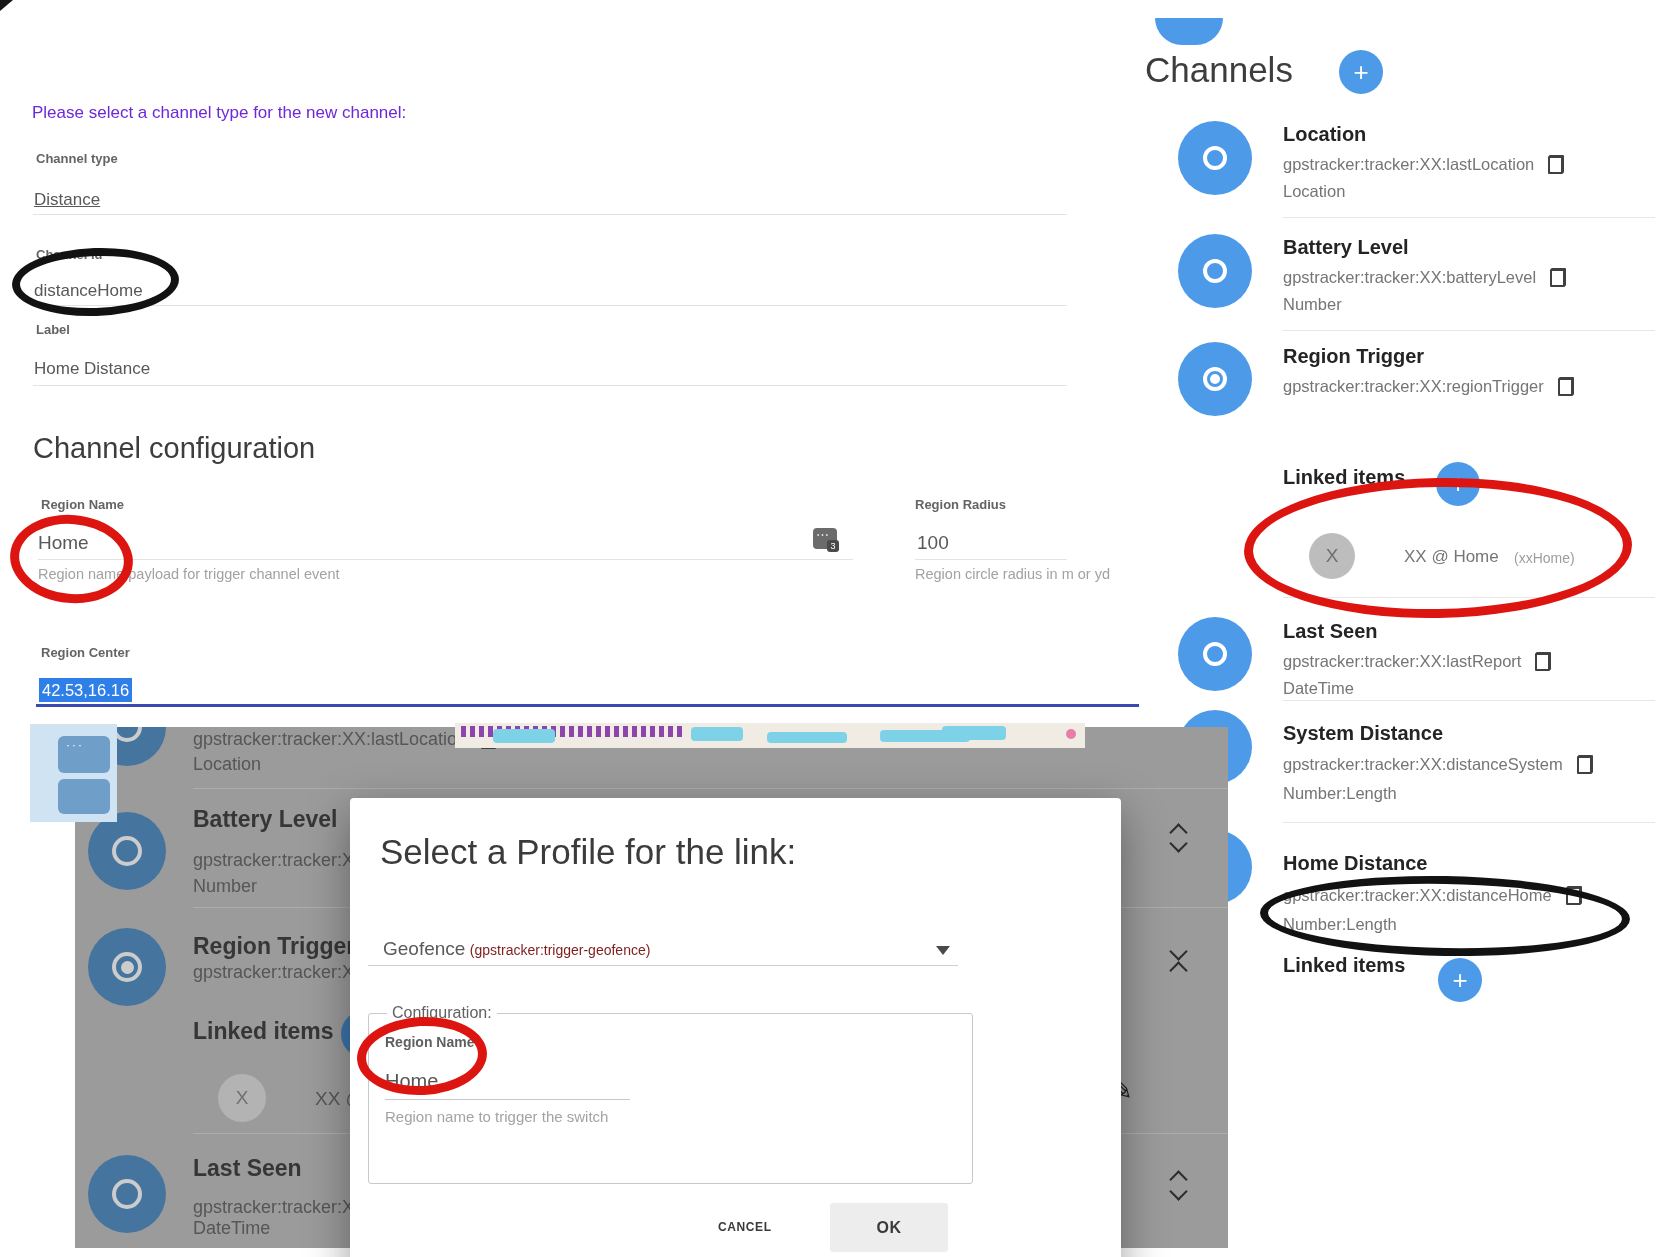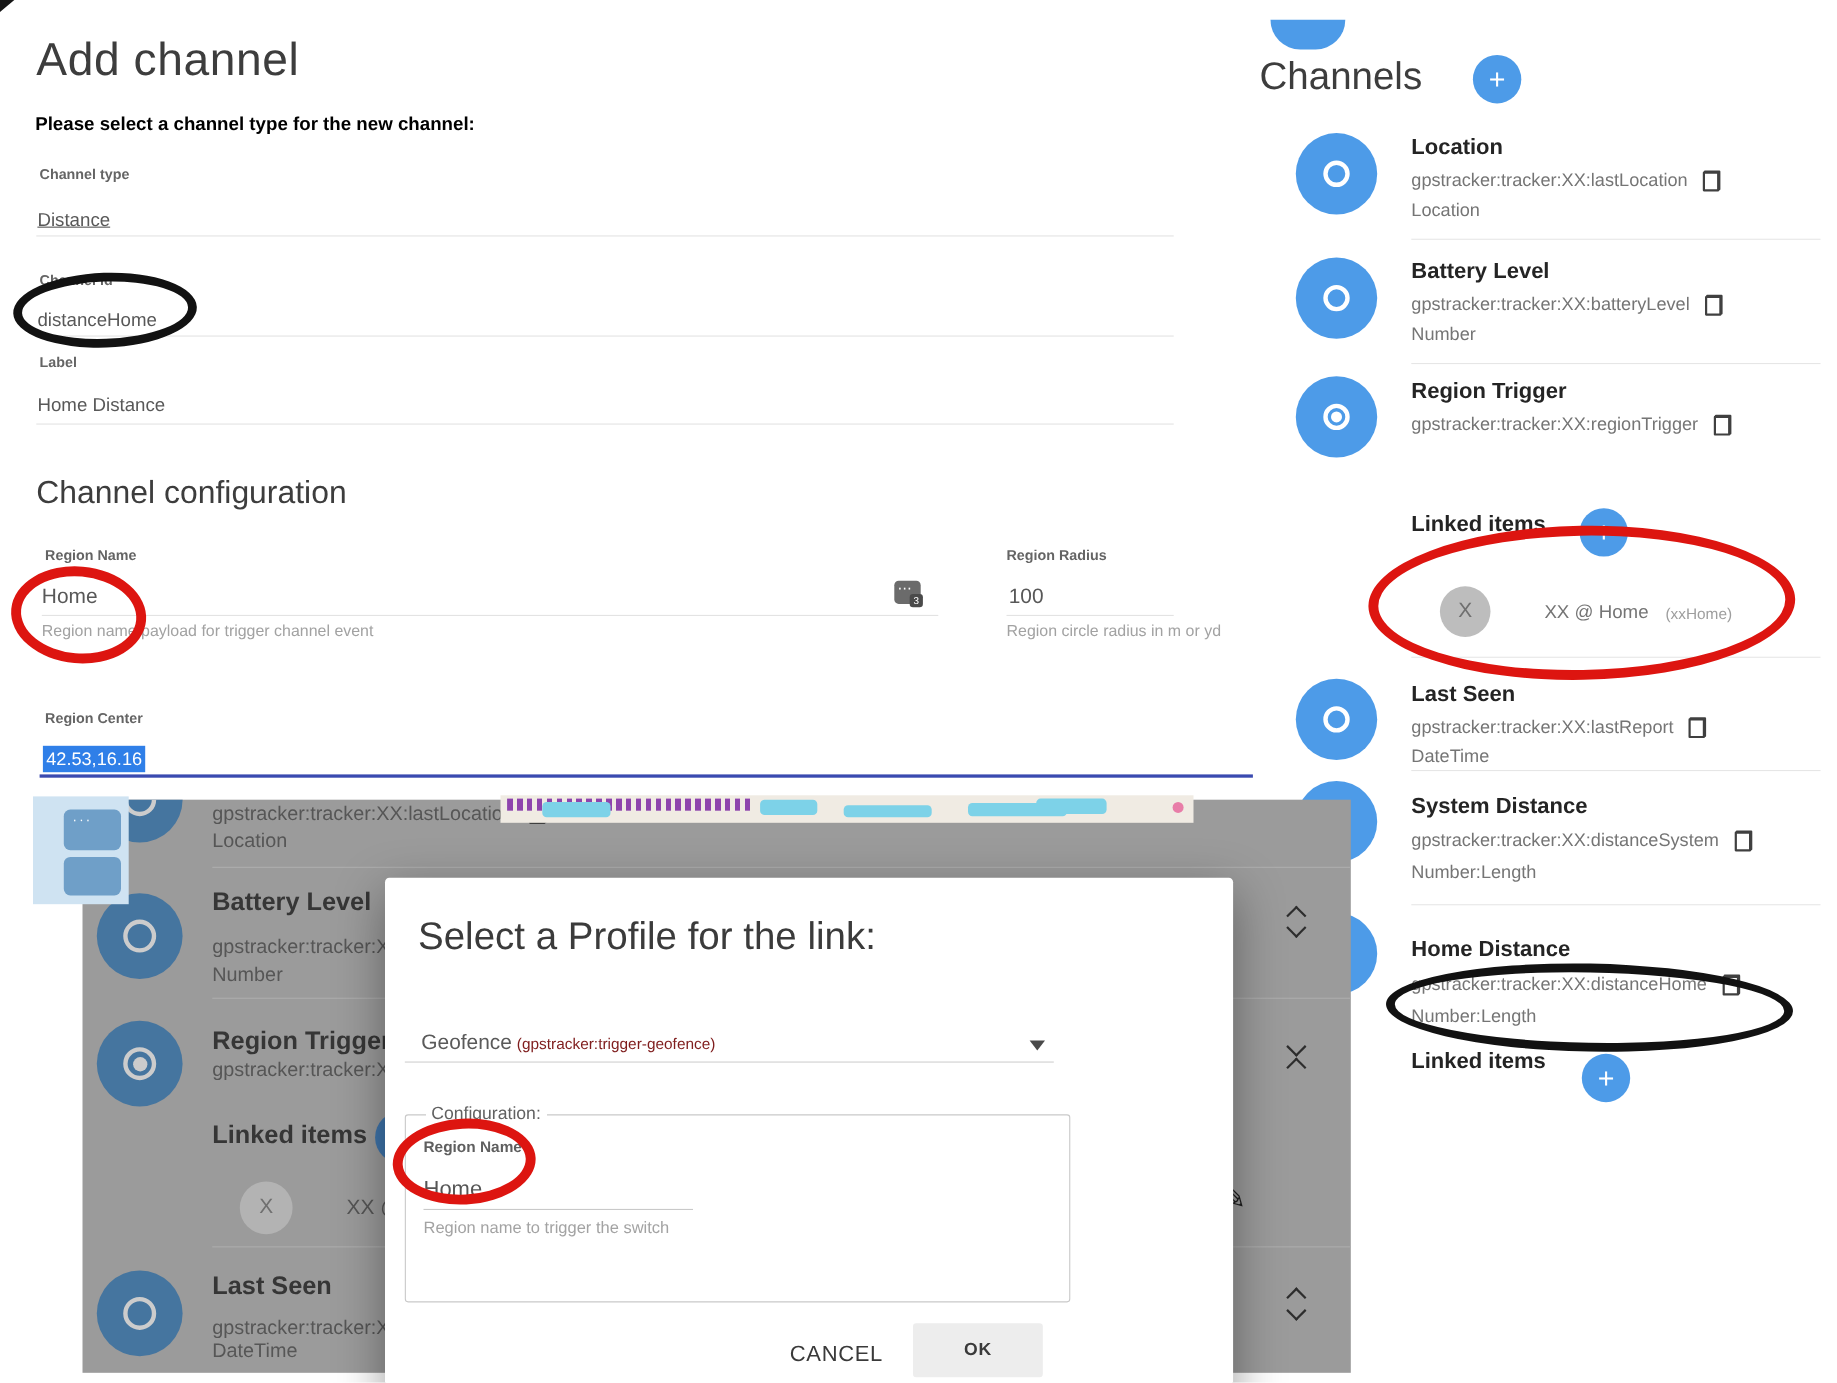--- a/index.html
+++ b/index.html
@@ -3,21 +3,21 @@
 <meta charset="utf-8">
 <style>
   html,body{margin:0;padding:0;background:#fff;}
   *{box-sizing:border-box;}
   .stage{position:relative;width:1670px;height:1257px;background:#fff;overflow:hidden;
          font-family:"Liberation Sans",sans-serif;color:#444;}
   .abs{position:absolute;}
   
   .h1{font-size:42px;font-weight:300;color:#3d3d3d;letter-spacing:.5px;}
   .h2{font-size:29px;font-weight:300;color:#3d3d3d;}
-  .sub{font-size:17px;color:#000000;font-weight:bold;}
+  .sub{font-size:17px;color:#6d28d9;}
   .lbl{font-size:13px;font-weight:bold;color:#646464;}
   .val{font-size:17px;color:#585858;}
   .helper{font-size:14.5px;color:#a2a2a2;}
   .uline{height:1px;background:#e3e3e3;}
   .sel{background:#2f7fe8;color:#fff;font-size:16.5px;display:flex;align-items:center;padding:0 3px;}
   .focusline{height:3px;background:#3a4ab0;}
   
   .chan-icon{width:74px;height:74px;border-radius:50%;background:#4d9be8;display:flex;align-items:center;justify-content:center;}
   .ring{width:24px;height:24px;border:4px solid #fff;border-radius:50%;display:flex;align-items:center;justify-content:center;}
   .dot{width:10px;height:10px;background:#fff;border-radius:50%;}
@@ -48,21 +48,21 @@
   .trash::before{content:"";position:absolute;left:1px;right:1px;top:4px;height:3px;background:#1f1f1f;}
   .trash::after{content:"";position:absolute;left:4px;right:4px;top:8px;bottom:0;background:#1f1f1f;border-radius:0 0 2px 2px;}
   
   .modal{background:#fff;border-radius:4px;box-shadow:0 14px 45px rgba(0,0,0,.38);}
   .mtitle{font-size:35px;font-weight:300;color:#3b3b3b;}
   .ddval{font-size:19px;color:#5a5a5a;}
   .ddhint{font-size:14px;color:#7f1d1d;}
   .caret{width:0;height:0;border-left:7px solid transparent;border-right:7px solid transparent;border-top:9px solid #4a4a4a;}
   .fieldset{position:absolute;border:1px solid #c9c9c9;border-radius:3px;margin:0;}
   .fieldset legend{font-size:16px;color:#616161;padding:0 5px;margin-left:6px;}
-  .btn-flat{font-size:20px;font-weight:normal;color:#3a3a3a;letter-spacing:.6px;background:none;border:none;}
+  .btn-flat{font-size:12px;font-weight:bold;color:#3a3a3a;letter-spacing:.6px;background:none;border:none;}
   .btn-raised{font-size:16px;font-weight:bold;color:#3a3a3a;letter-spacing:.6px;background:#ededed;border:none;border-radius:3px;display:flex;align-items:center;justify-content:center;}
   
   .ellipse{border-radius:50%;background:transparent;}
   .red{border:9px solid #dd1510;}
   .black{border:8px solid #121212;}
   
   .strip{background:#f0ebe3;overflow:hidden;}
   .blob{position:absolute;border-radius:4px;background:#7dd2e8;}
   .pdots{position:absolute;height:11px;background:repeating-linear-gradient(90deg,#8e44ad 0 5px,rgba(0,0,0,0) 5px 9px);}
   .thumb{background:#cfe3f2;overflow:hidden;}
@@ -70,21 +70,20 @@
   .kbd-icon{background:#6b6b6b;border-radius:4px;color:#fff;position:relative;}
   .kbd-icon .dots{position:absolute;top:-1px;left:3px;font-size:13px;letter-spacing:1px;}
   .kbd-icon .badge{position:absolute;right:-2px;bottom:-3px;width:12px;height:12px;background:#4a4a4a;border-radius:3px;
                    font-size:9px;display:flex;align-items:center;justify-content:center;}
 </style>
 </head>
 <body>
 
 <div class="stage">
 
-  <div class="abs h1" style="left:33px;top:30px;">Add channel</div>
   <div class="abs sub" style="left:32px;top:103px;">Please select a channel type for the new channel:</div>
 
   <div class="abs lbl" style="left:36px;top:151px;">Channel type</div>
   <div class="abs val" style="left:34px;top:190px;text-decoration:underline;">Distance</div>
   <div class="abs uline" style="left:33px;top:214px;width:1034px;"></div>
 
   <div class="abs lbl" style="left:36px;top:247px;">Channel id</div>
   <div class="abs val" style="left:34px;top:281px;">distanceHome</div>
   <div class="abs uline" style="left:33px;top:305px;width:1034px;"></div>
 

